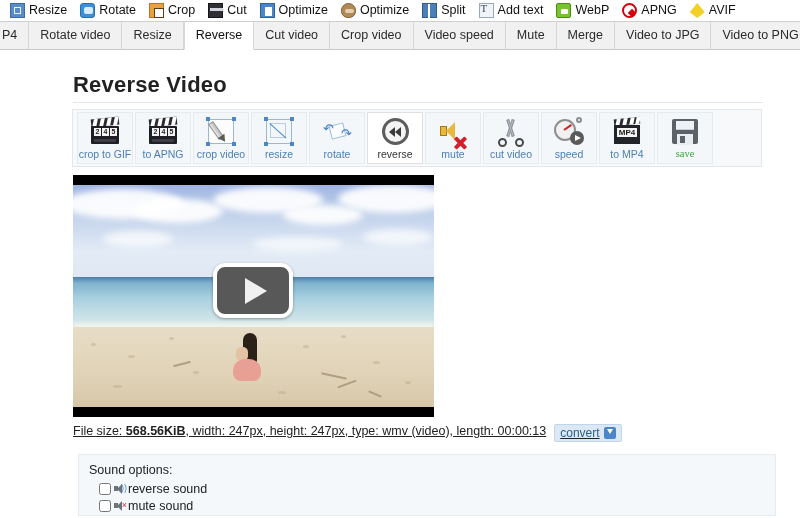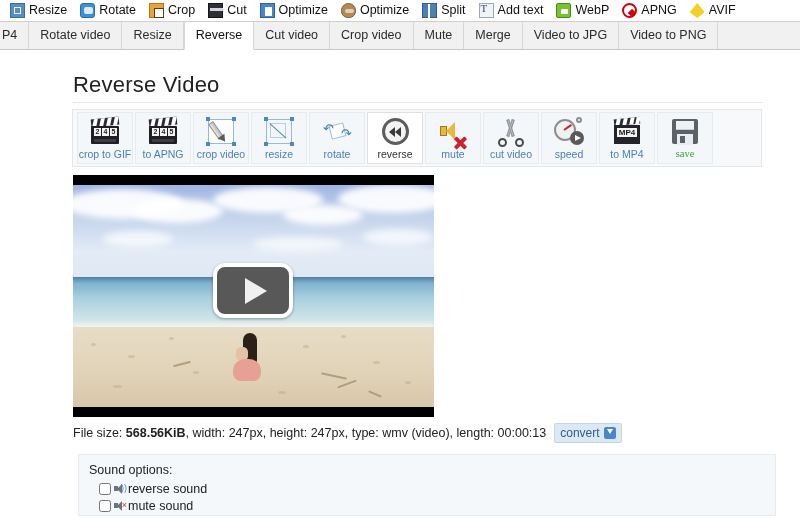--- a/index.html
+++ b/index.html
@@ -70,21 +70,21 @@
     background:#ffffff; color:#111;
     border-left:1px solid #d7d7d7;
     border-right:1px solid #d7d7d7;
     margin-bottom:-1px; border-bottom:1px solid #ffffff;
   }
 
   
   .content{ position:absolute; left:0; top:50px; width:800px; height:468px; background:#fff;}
   .page-title{
     position:absolute; left:73px; top:22px;
-    font-size:22px; color:#222; font-weight:normal;
+    font-size:22px; color:#222; font-weight:bold;
     letter-spacing:.2px;
   }
   .title-rule{
     position:absolute; left:73px; top:52px; width:690px; height:1px; background:#e6e6e6;
   }
 
   
   .iconpanel{
     position:absolute; left:72px; top:59px; width:690px; height:58px;
     background:#f7f9fb; border:1px solid #e2e7ec;
@@ -219,21 +219,21 @@
     display:flex; align-items:center; justify-content:center;
   }
   .playbtn .tri{
     width:0;height:0;border-top:13px solid transparent;border-bottom:13px solid transparent;
     border-left:22px solid #f0f0f0; margin-left:5px;
   }
 
   
   .fileinfo{
     position:absolute; left:73px; top:374px; height:18px;
-    display:flex; align-items:center; font-size:12.5px; color:#222;
+    display:flex; font-size:12.5px; color:#222;text-decoration:underline;
   }
   .fileinfo b{ font-weight:bold; }
   .convert{
     display:inline-flex; align-items:center; gap:4px;
     margin-left:8px; padding:2px 5px;
     background:#dce9f5; border:1px solid #bfd5e9; border-radius:2px;
     font-size:12px; color:#2a5e8e; cursor:default;
   }
   .convert .dl{
     display:inline-block; width:12px; height:12px; background:#4a86c8; border-radius:2px;
@@ -323,20 +323,23 @@
       <span>Resize</span>
       </div>
     <div class="tab active">
       <span>Reverse</span>
       </div>
     <div class="tab">
       <span>Cut video</span>
       </div>
     <div class="tab">
       <span>Crop video</span>
+      </div>
+    <div class="tab">
+      <span>Video speed</span>
       </div>
     <div class="tab">
       <span>Mute</span>
       </div>
     <div class="tab">
       <span>Merge</span>
       </div>
     <div class="tab">
       <span>Video to JPG</span>
       </div>

